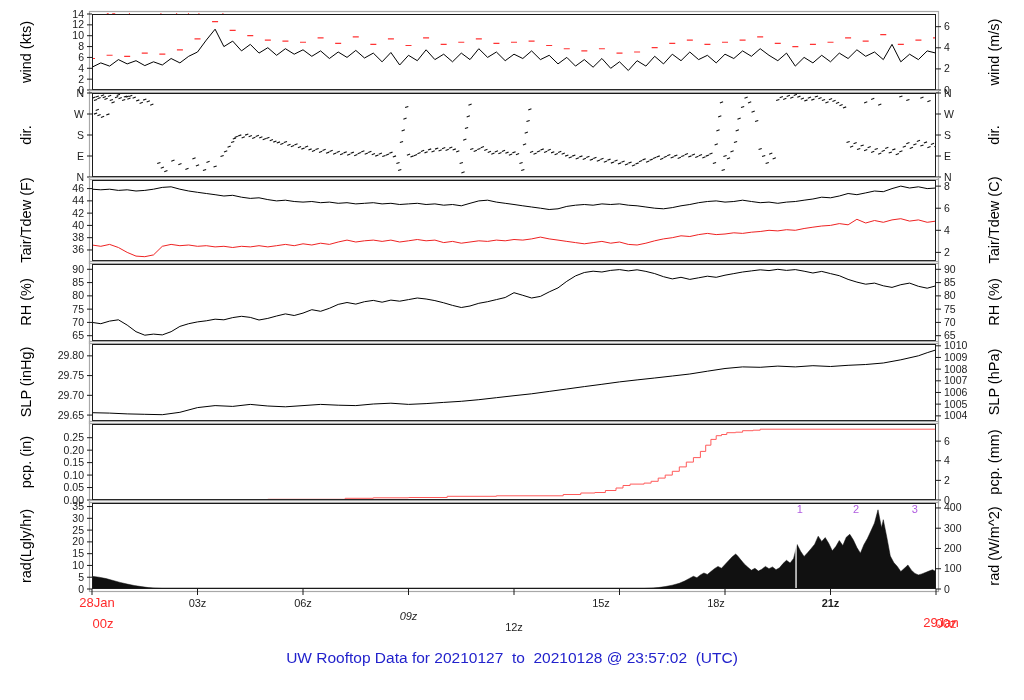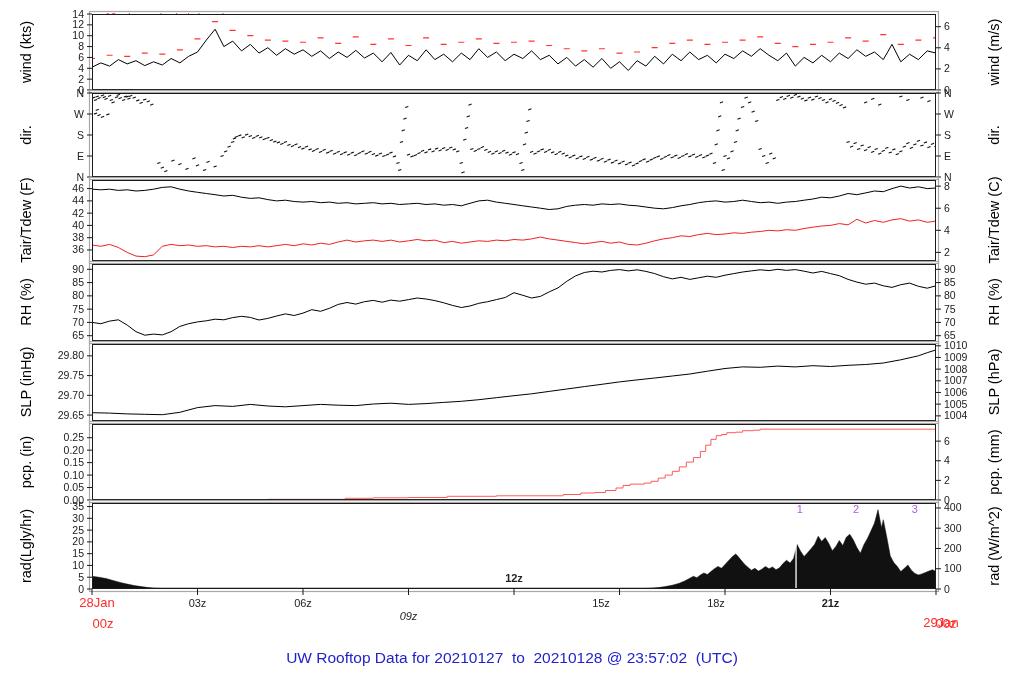--- a/index.html
+++ b/index.html
@@ -610,21 +610,21 @@
         <line x1="316.5" x2="316.5" y1="86" y2="92" stroke="#1a1a1a"></line>
         <line x1="422" x2="422" y1="86" y2="92" stroke="#1a1a1a"></line>
         <line x1="527.5" x2="527.5" y1="86" y2="92" stroke="#1a1a1a"></line>
         <line x1="633" x2="633" y1="86" y2="92" stroke="#1a1a1a"></line>
         <line x1="738.5" x2="738.5" y1="86" y2="92" stroke="#1a1a1a"></line>
         <line x1="844" x2="844" y1="86" y2="92" stroke="#1a1a1a"></line>
       </svg>
       <div class="xtick" style="left: 197.5px; top: 597px;">03z</div>
       <div class="xtick" style="left: 303px; top: 597px;">06z</div>
       <div class="xtick" style="left: 408.5px; top: 610px; font-style: italic;">09z</div>
-      <div class="xtick" style="left: 514px; top: 572px; font-weight: bold;">12z</div>
+      <div class="xtick" style="left: 514px; top: 621px;">12z</div>
       <div class="xtick" style="left: 601px; top: 597px;">15z</div>
       <div class="xtick" style="left: 716px; top: 597px;">18z</div>
       <div class="xtick" style="left: 830.5px; top: 597px; font-weight: bold;">21z</div>
       <div class="marker" style="left: 799.905px; top: 503px;">1</div>
       <div class="marker" style="left: 856.172px; top: 503px;">2</div>
       <div class="marker" style="left: 914.9px; top: 503px;">3</div>
     </div>
 </div>
 
 </body></html>

